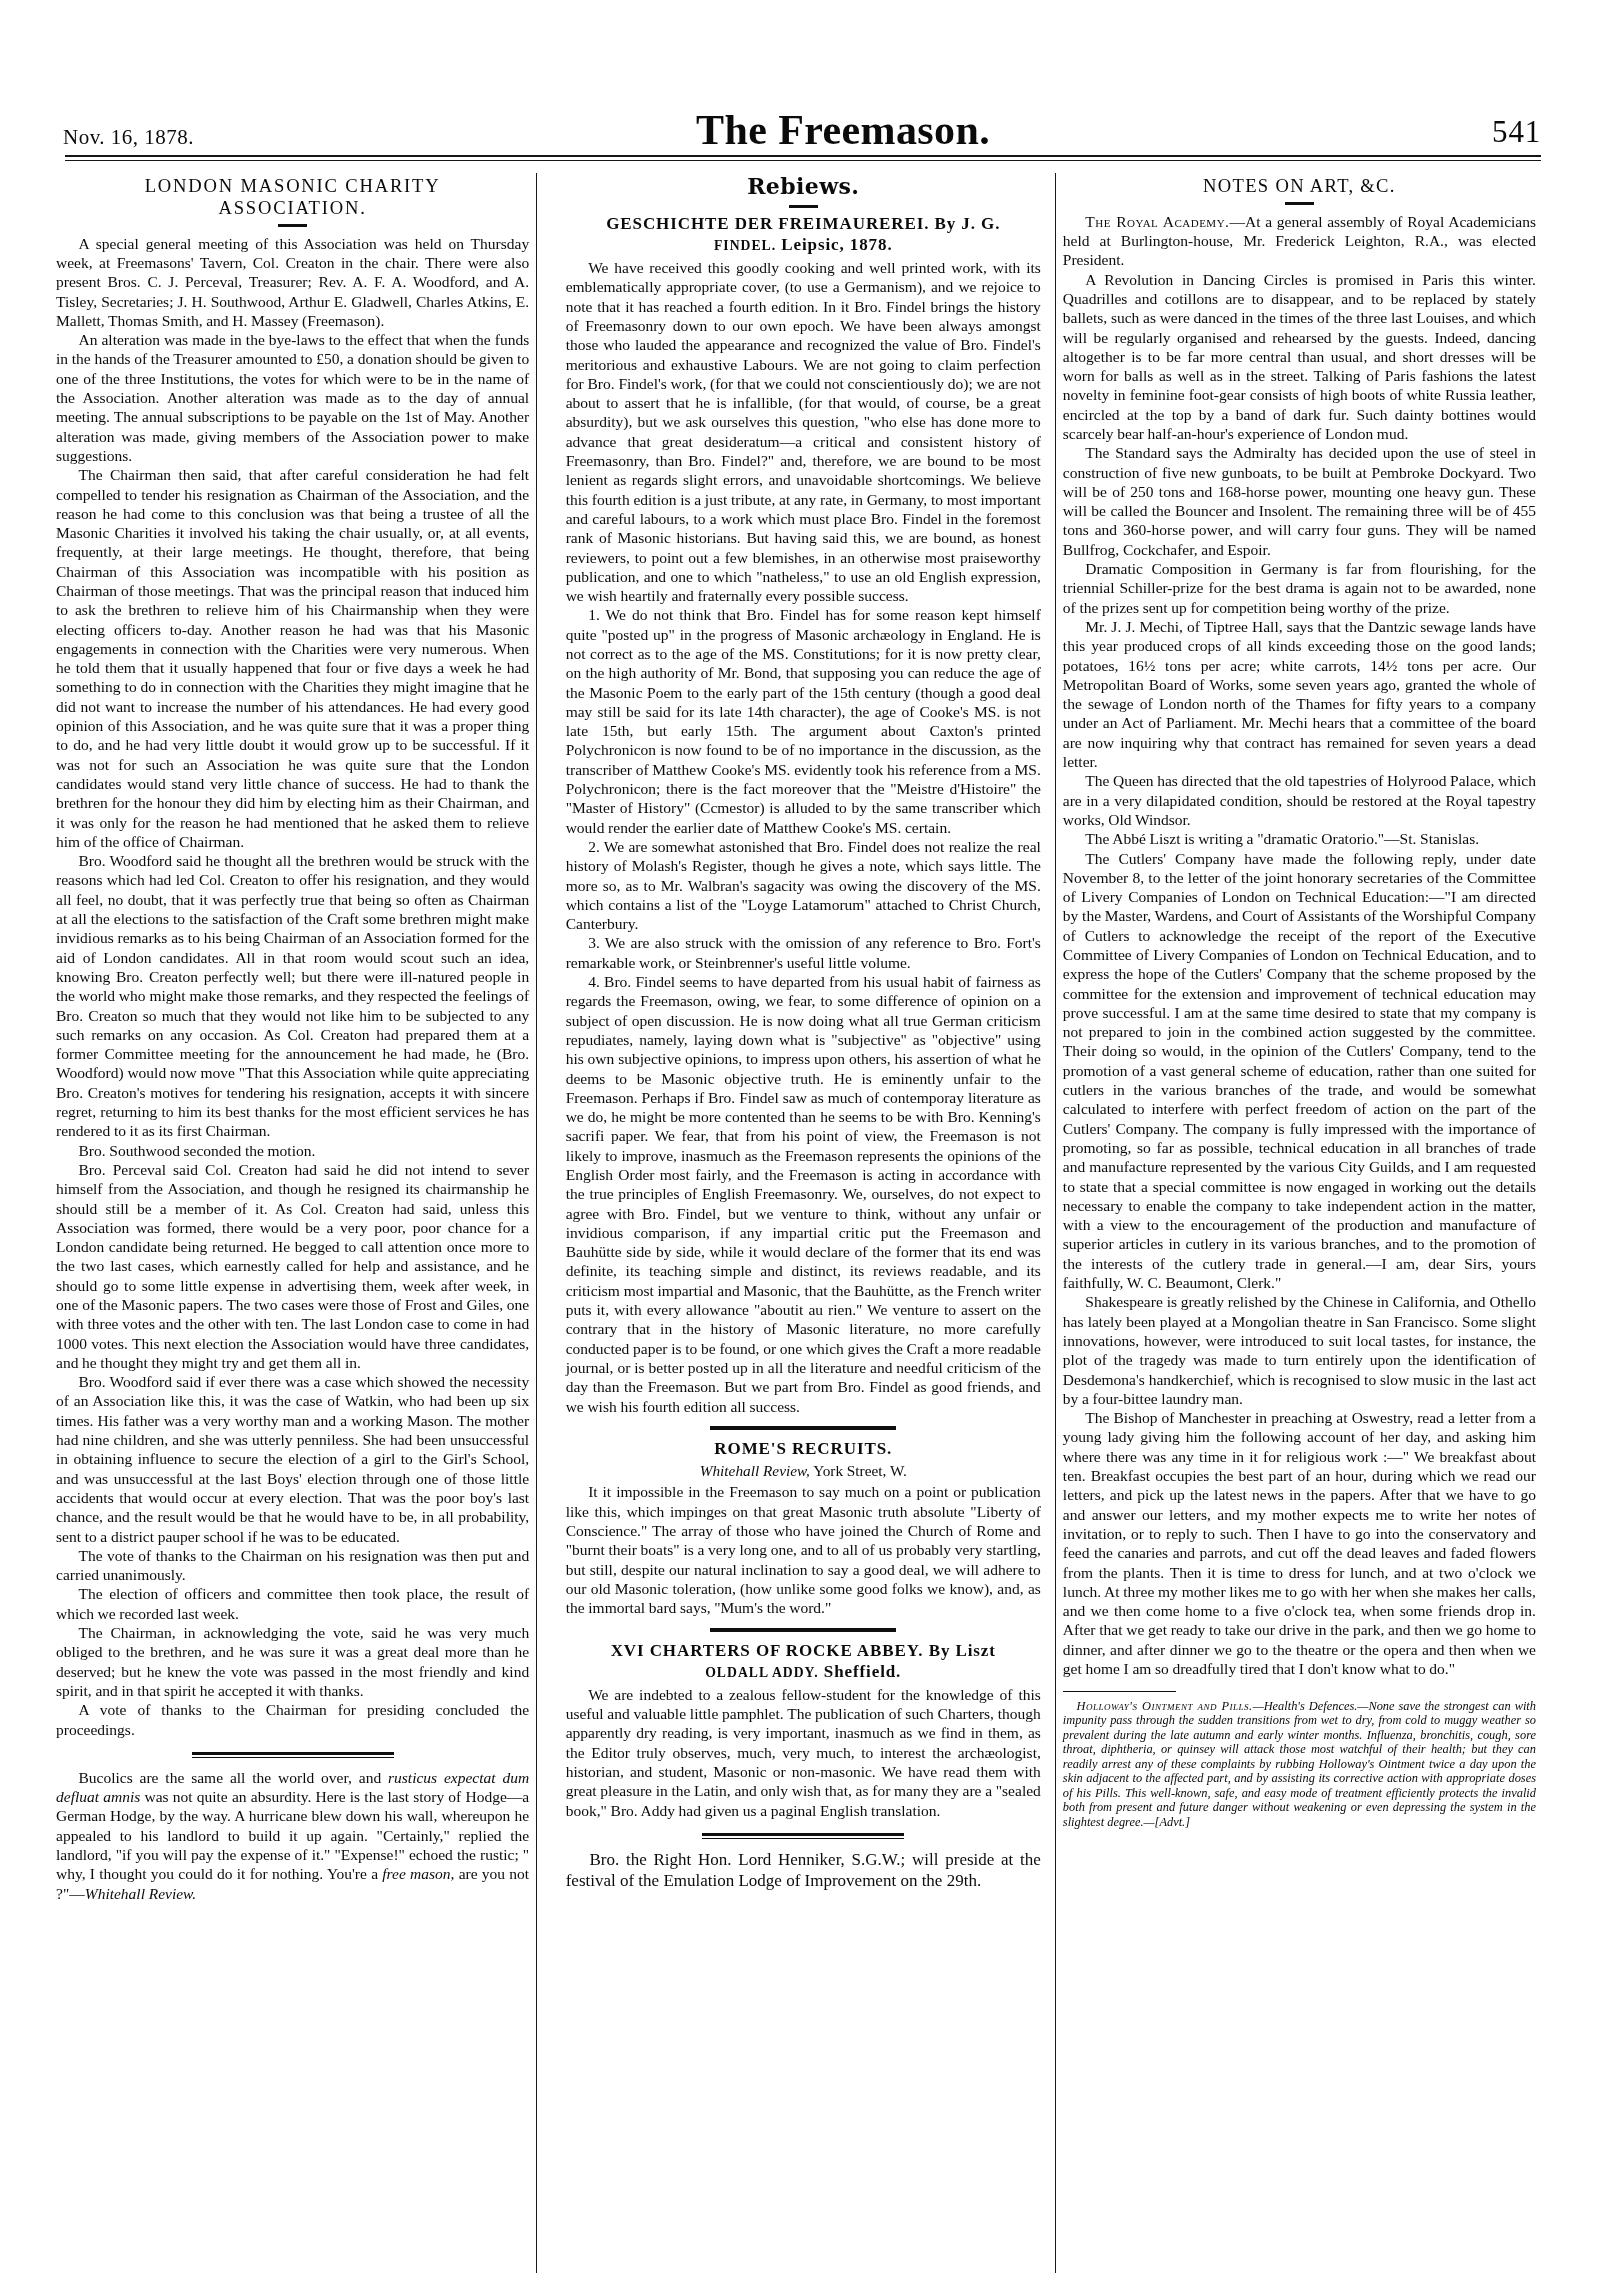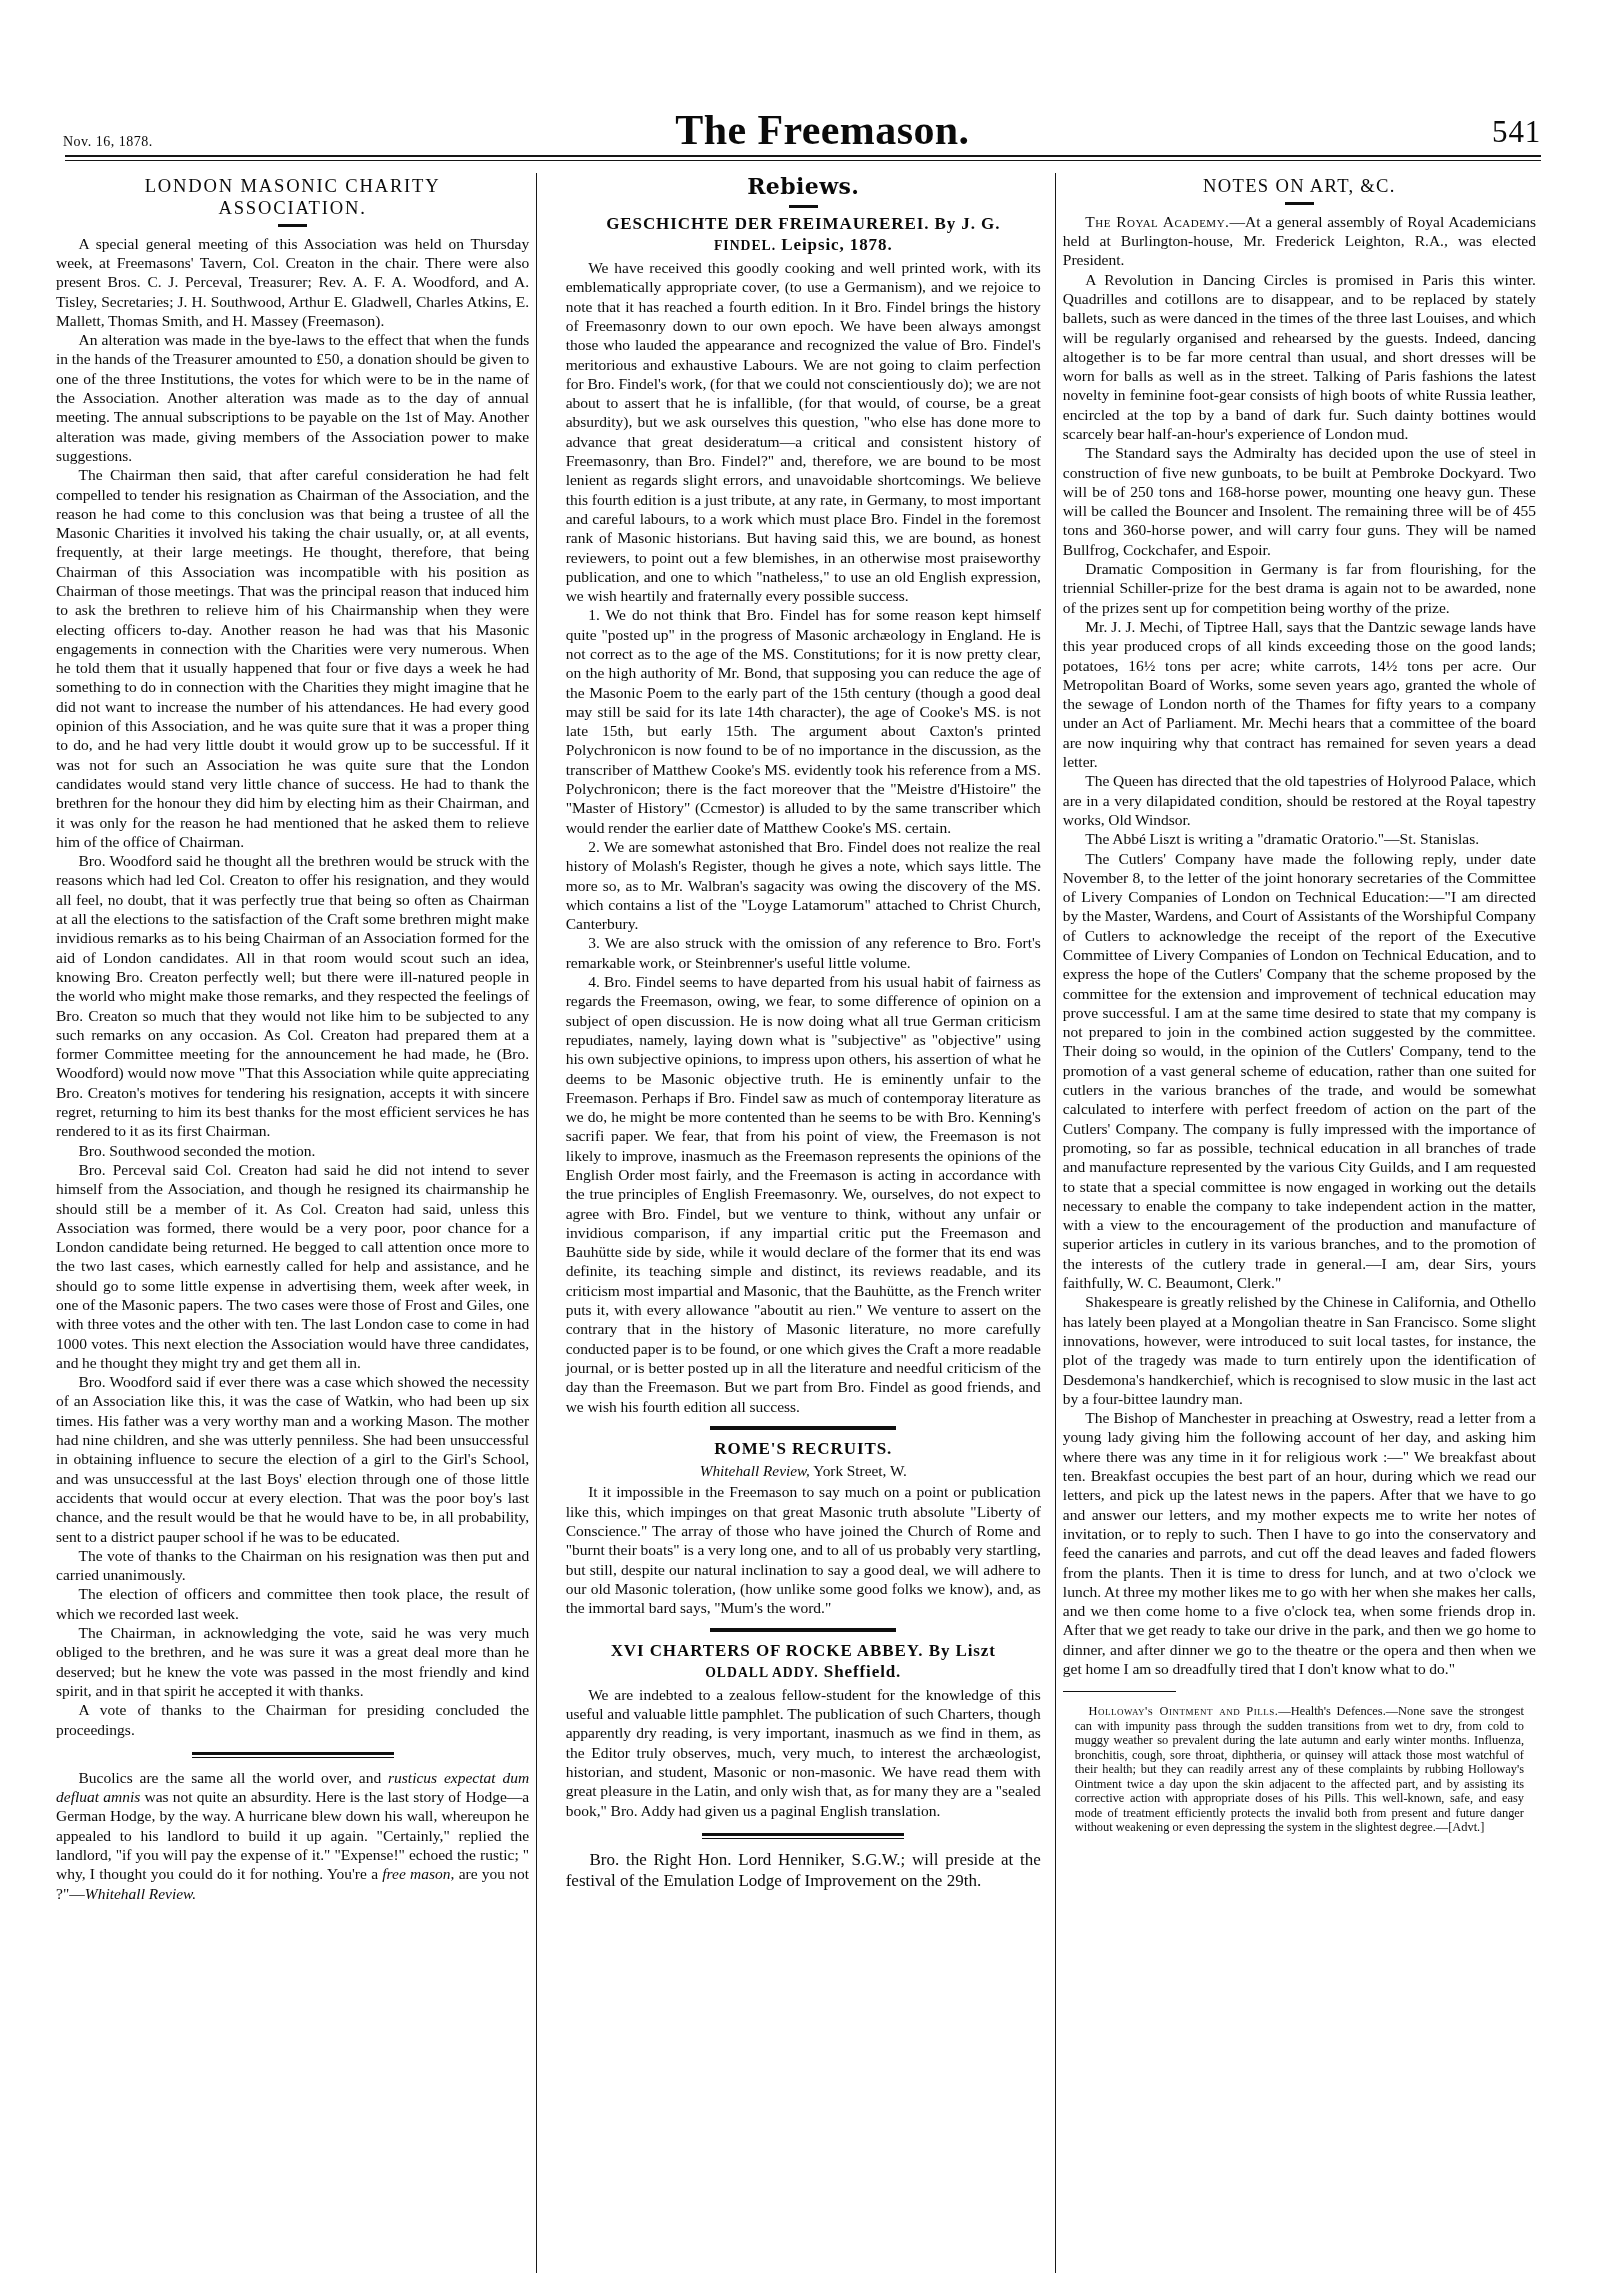--- a/index.html
+++ b/index.html
@@ -31,21 +31,21 @@
     position: absolute;
     left: 63px;
     top: 78px;
     width: 1478px;
     height: 74px;
     display: flex;
     align-items: flex-end;
     justify-content: space-between;
   }
   .masthead-date {
-    font-size: 14px;
+    font-size: 21px;
     letter-spacing: 0.5px;
     white-space: nowrap;
     padding-bottom: 2.4px;
   }
   .masthead-title {
     font-size: 42px;
     font-weight: 700;
     letter-spacing: 0.4px;
     white-space: nowrap;
     transform: translateY(1.6px);
@@ -176,24 +176,25 @@
   p.body.first { text-indent: 1.45em; }
   p.body i, p.body em { font-style: italic; }
   .sc {
     font-variant: small-caps;
     letter-spacing: 0.5px;
   }
 
   p.ad {
     font-size: 12.4px;
     line-height: 1.17;
-    margin: 12px;
+    margin: 0;
     text-align: justify;
     text-indent: 1.1em;
     hyphens: auto;
+    font-style: italic;
     -webkit-hyphens: auto;
   }
   p.ad .sc { font-variant: small-caps; }
 
   .ad-block { margin-top: 13px; }
   .ad-rule {
     width: 113px;
     border-top: 1.6px solid #141414;
     margin: 0 0 6.5px 0;
     height: 0;

